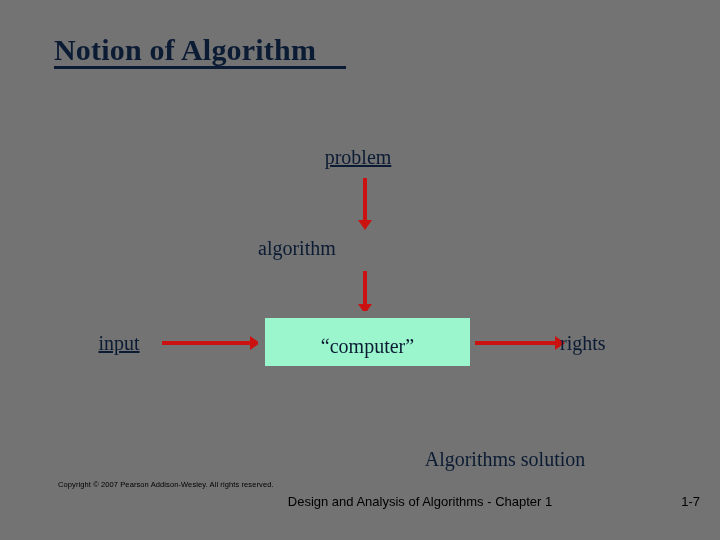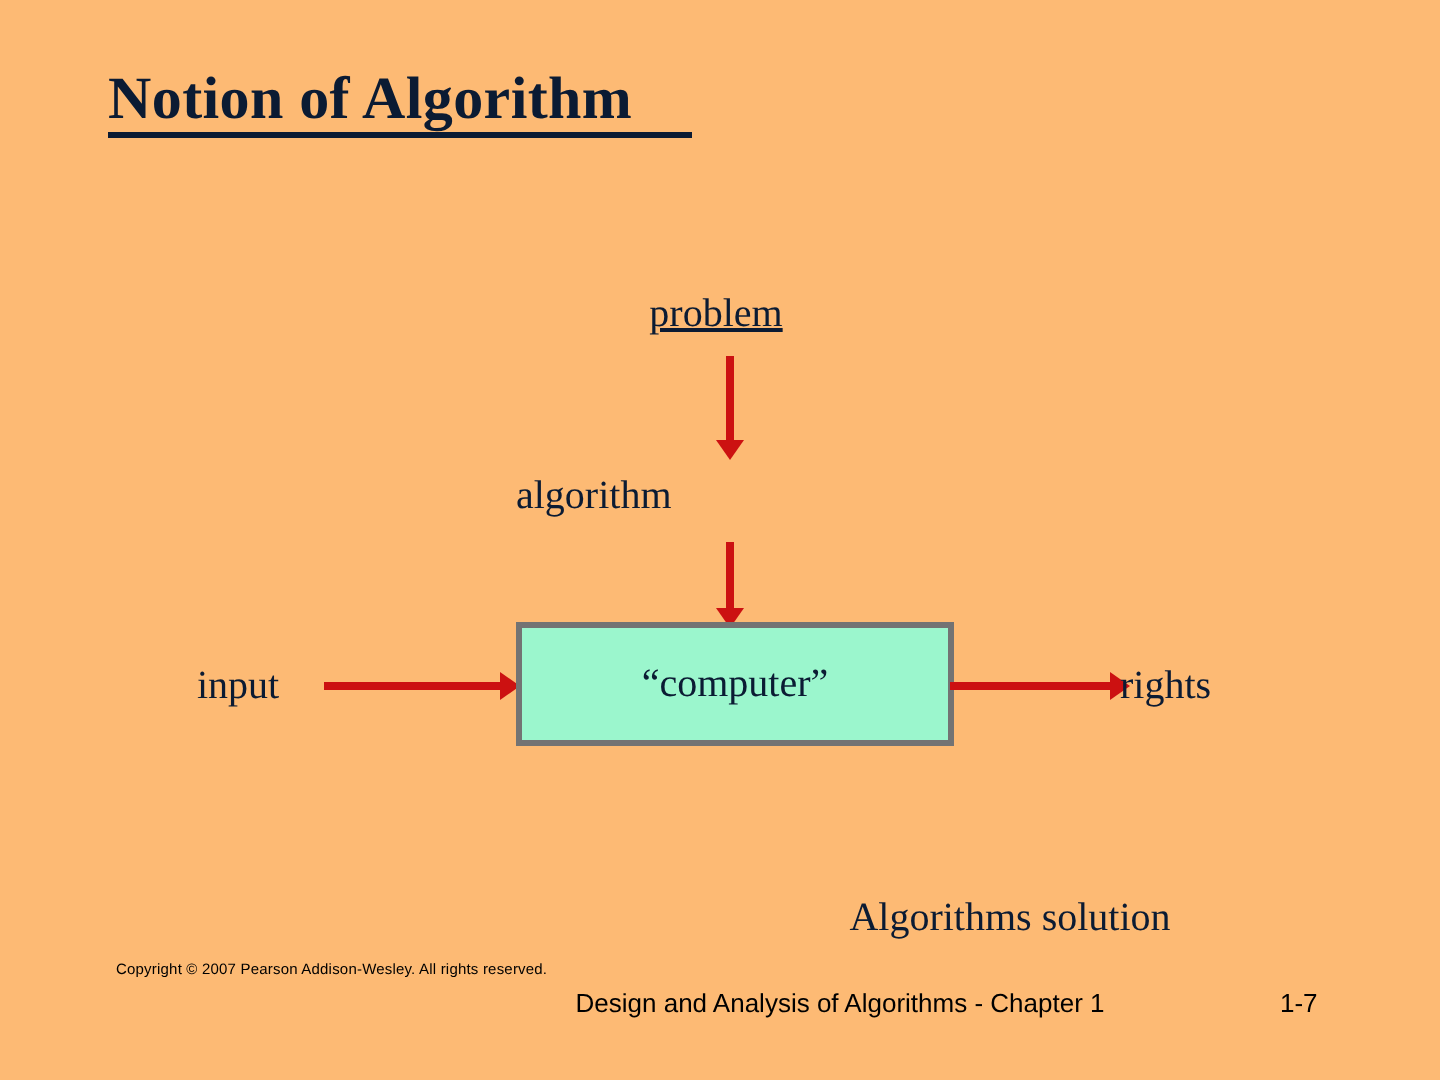--- a/index.html
+++ b/index.html
@@ -14,21 +14,21 @@
     overflow: hidden;
     font-family: "Liberation Serif", "DejaVu Serif", serif;
     position: relative;
   }
   .slide {
     position: absolute;
     left: 0;
     top: 0;
     width: 720px;
     height: 540px;
-    background: #fdba74;
+    background: #737373;
   }
 
   
   .title {
     position: absolute;
     left: 54px;
     top: 33px;
     font-family: "Liberation Serif", "DejaVu Serif", serif;
     font-size: 30px;
     font-weight: bold;
@@ -64,20 +64,21 @@
     left: 258px;
     top: 237px;
     width: 200px;
     text-align: left;
   }
   #label-input {
     left: 60px;
     top: 332px;
     width: 118px;
     text-align: center;
+    text-decoration: underline;
   }
   #label-output {
     left: 560px;
     top: 332px;
     width: 120px;
     text-align: left;
   }
   #label-solution {
     left: 378px;
     top: 448px;
@@ -162,21 +163,21 @@
   #arrow-computer-output .head { left: 80px; }
 
   
   #computer-box {
     position: absolute;
     left: 258px;
     top: 311px;
     width: 219px;
     height: 62px;
     background: #9bf6cd;
-    border: 3px solid #737373;
+    border: 7px solid #737373;
     box-sizing: border-box;
   }
   #computer-box .box-text {
     position: absolute;
     left: 0;
     top: 17px;
     width: 100%;
     text-align: center;
     font-family: "Liberation Serif", "DejaVu Serif", serif;
     font-size: 20px;
@@ -202,21 +203,21 @@
     left: 225px;
     top: 494px;
     width: 390px;
     text-align: center;
     font-size: 13px;
   }
   #footer-page {
     left: 640px;
     top: 494px;
     width: 60px;
-    text-align: left;
+    text-align: right;
     font-size: 13px;
   }
 </style>
 </head>
 <body>
 
 <div class="slide">
 
   <div class="title">Notion of Algorithm</div>
   <div class="title-underline"></div>

